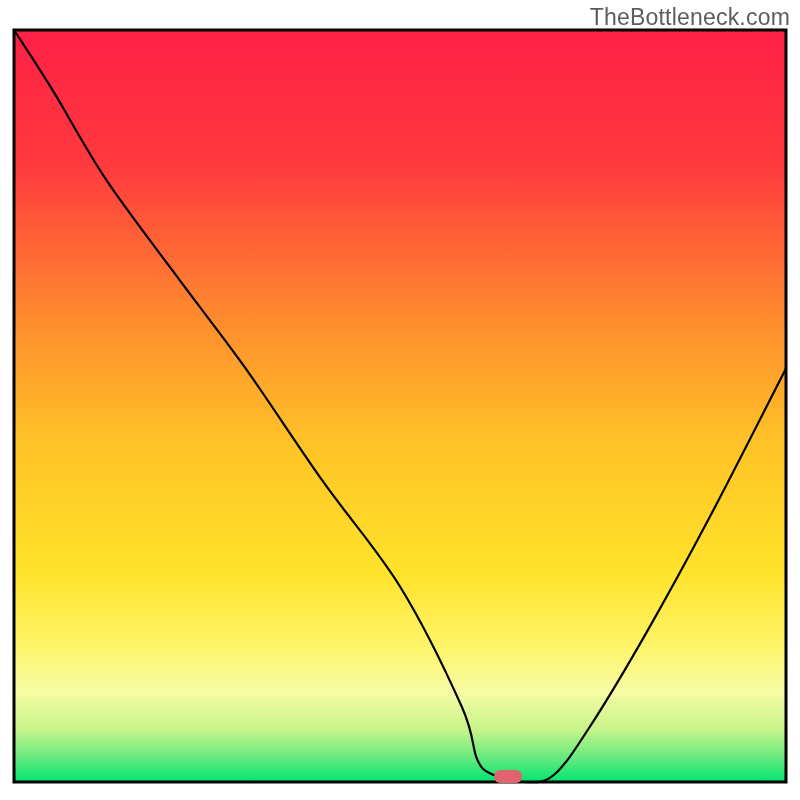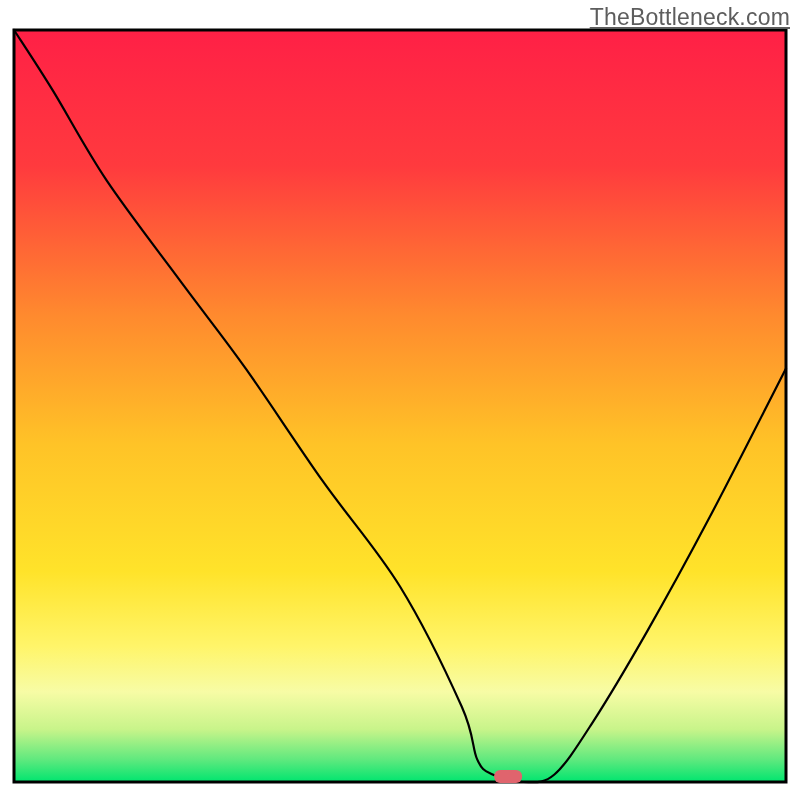--- a/index.html
+++ b/index.html
@@ -16,21 +16,20 @@
     height: 800px;
   }
   .watermark {
     position: absolute;
     top: 4px;
     right: 10px;
     font-size: 23px;
     font-weight: 500;
     color: #5d5d5d;
     letter-spacing: 0.2px;
-    text-decoration: underline;
   }
   svg {
     position: absolute;
     left: 0;
     top: 0;
   }
 </style>
 </head>
 <body>
 <div class="stage">

